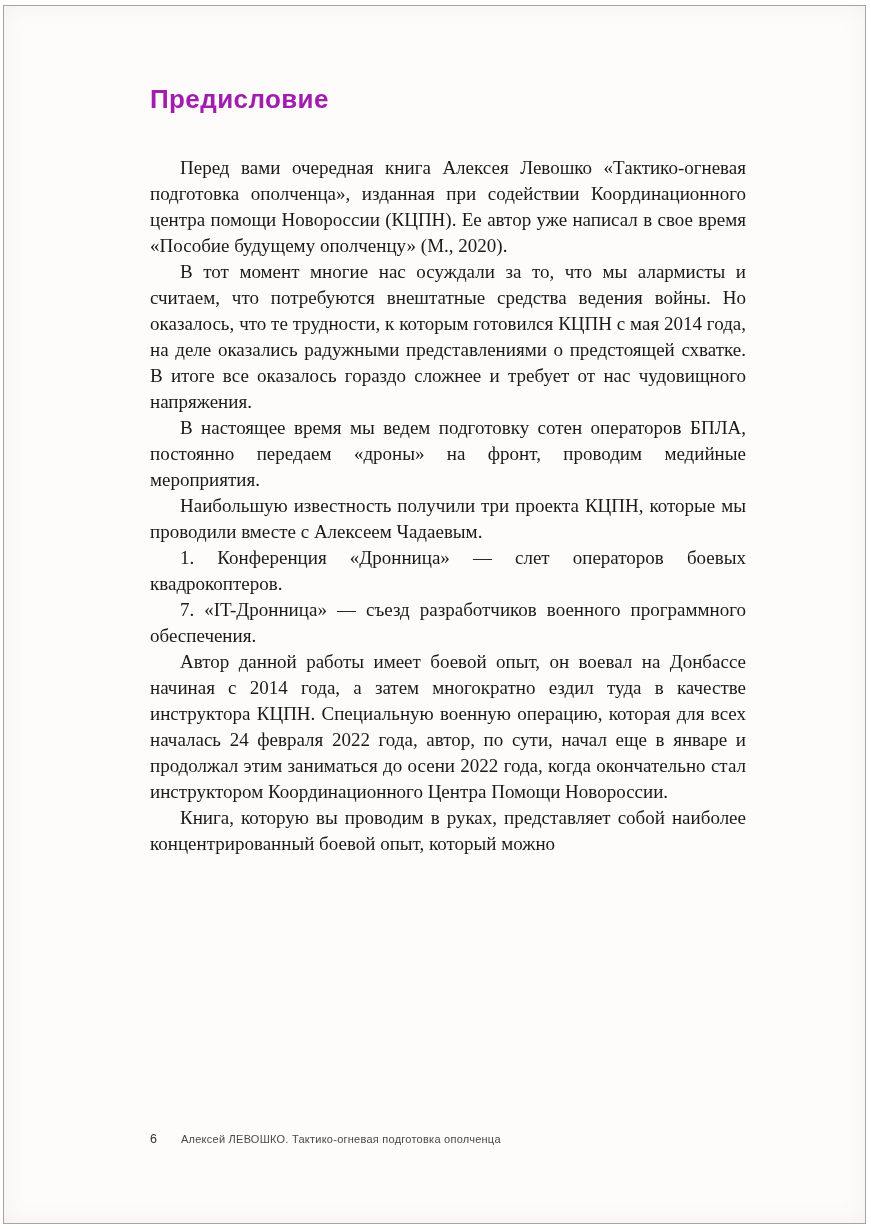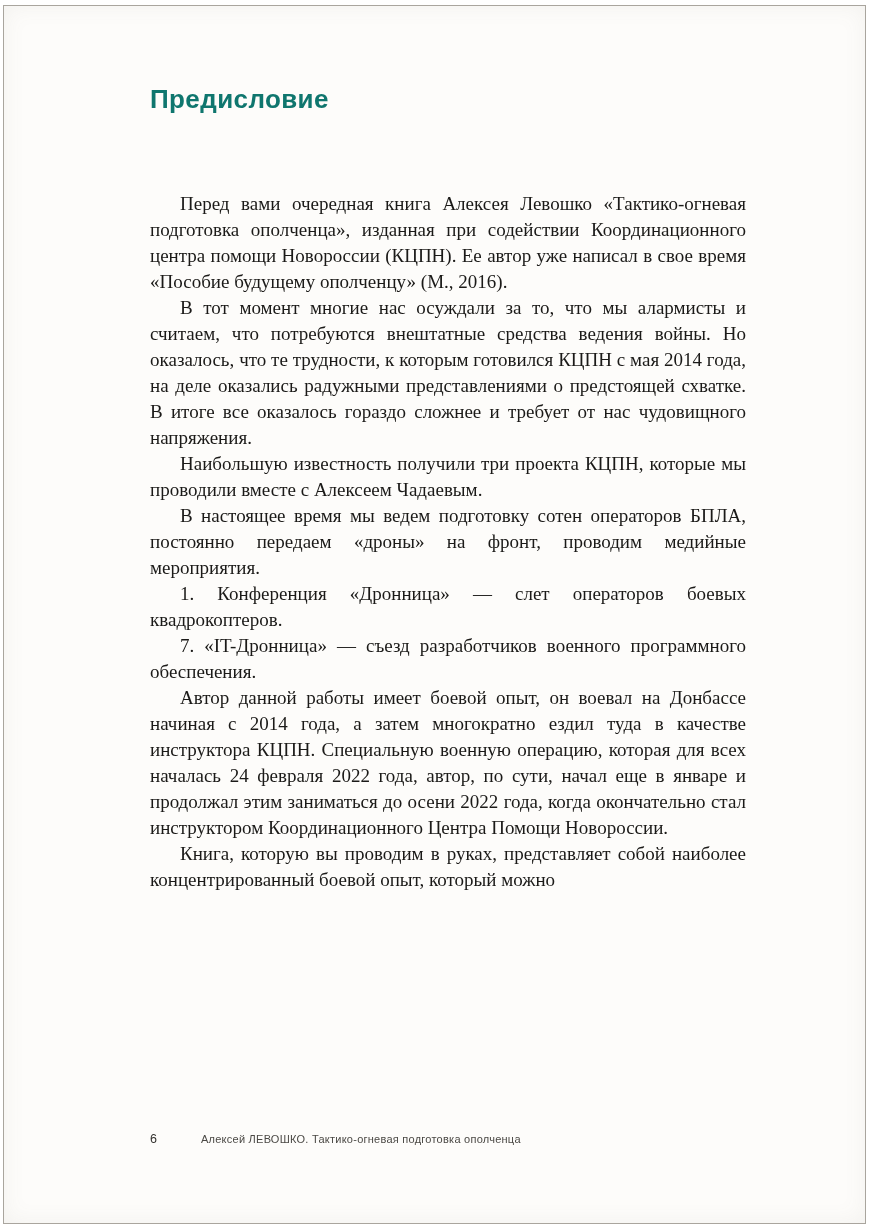--- a/index.html
+++ b/index.html
@@ -26,22 +26,22 @@
     position: absolute;
     left: 146px;
     top: 78px;
     width: 596px;
     color: #1b1a18;
   }
   .page-title {
     font-family: "Liberation Sans", "DejaVu Sans", sans-serif;
     font-weight: bold;
     font-size: 26px;
-    margin: 0 0 76px 0;
-    color: #0f766e;
+    margin: 0 0 40px 0;
+    color: #a21caf;
     letter-spacing: 0.4px;
   }
   .body-text p {
     margin: 0;
     font-size: 19px;
     line-height: 26px;
     text-align: justify;
     text-indent: 30px;
     color: #1b1a18;
   }
@@ -56,36 +56,35 @@
   }
   .footer .num {
     font-size: 12.5px;
     margin-right: 24px;
     color: #33312e;
   }
   .footer .running {
     font-size: 11px;
     letter-spacing: 0.25px;
     color: #4a4844;
-    margin-left: 20px;
   }
 </style>
 </head>
 <body>
 
 <div class="scan-page">
 
   <div class="content">
     <h1 class="page-title">Предисловие</h1>
 
     <div class="body-text">
-      <p>Перед вами очередная книга Алексея Левошко «Тактико-огневая подготовка ополченца», изданная при содействии Координационного центра помощи Новороссии (КЦПН). Ее автор уже написал в свое время «Пособие будущему ополченцу» (М., 2016).</p>
+      <p>Перед вами очередная книга Алексея Левошко «Тактико-огневая подготовка ополченца», изданная при содействии Координационного центра помощи Новороссии (КЦПН). Ее автор уже написал в свое время «Пособие будущему ополченцу» (М., 2020).</p>
       <p>В тот момент многие нас осуждали за то, что мы алармисты и считаем, что потребуются внештатные средства ведения войны. Но оказалось, что те трудности, к которым готовился КЦПН с мая 2014 года, на деле оказались радужными представлениями о предстоящей схватке. В итоге все оказалось гораздо сложнее и требует от нас чудовищного напряжения.</p>
+      <p>В настоящее время мы ведем подготовку сотен операторов БПЛА, постоянно передаем «дроны» на фронт, проводим медийные мероприятия.</p>
       <p>Наибольшую известность получили три проекта КЦПН, которые мы проводили вместе с Алексеем Чадаевым.</p>
-      <p>В настоящее время мы ведем подготовку сотен операторов БПЛА, постоянно передаем «дроны» на фронт, проводим медийные мероприятия.</p>
       <p>1. Конференция «Дронница» — слет операторов боевых квадрокоптеров.</p>
       <p>7. «IT-Дронница» — съезд разработчиков военного программного обеспечения.</p>
       <p>Автор данной работы имеет боевой опыт, он воевал на Донбассе начиная с 2014 года, а затем многократно ездил туда в качестве инструктора КЦПН. Специальную военную операцию, которая для всех началась 24 февраля 2022 года, автор, по сути, начал еще в январе и продолжал этим заниматься до осени 2022 года, когда окончательно стал инструктором Координационного Центра Помощи Новороссии.</p>
       <p>Книга, которую вы проводим в руках, представляет собой наиболее концентрированный боевой опыт, который можно</p>
     </div>
   </div>
 
   <div class="footer">
     <span class="num">6</span>
     <span class="running">Алексей ЛЕВОШКО. Тактико-огневая подготовка ополченца</span>

